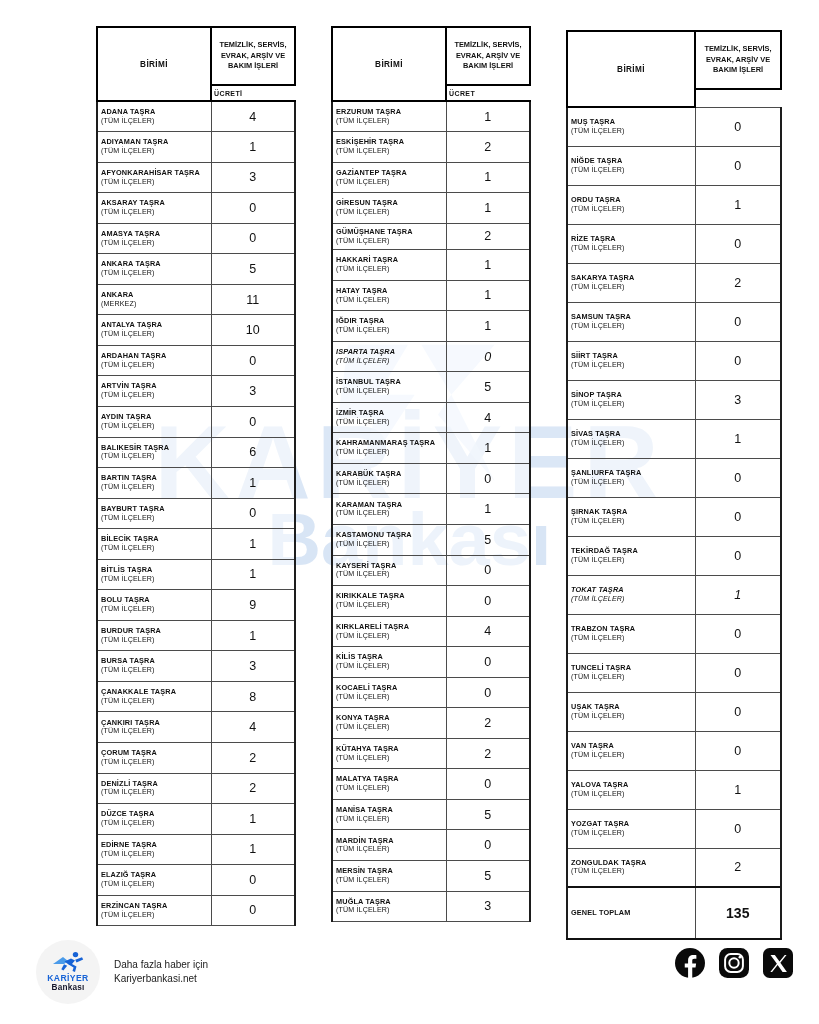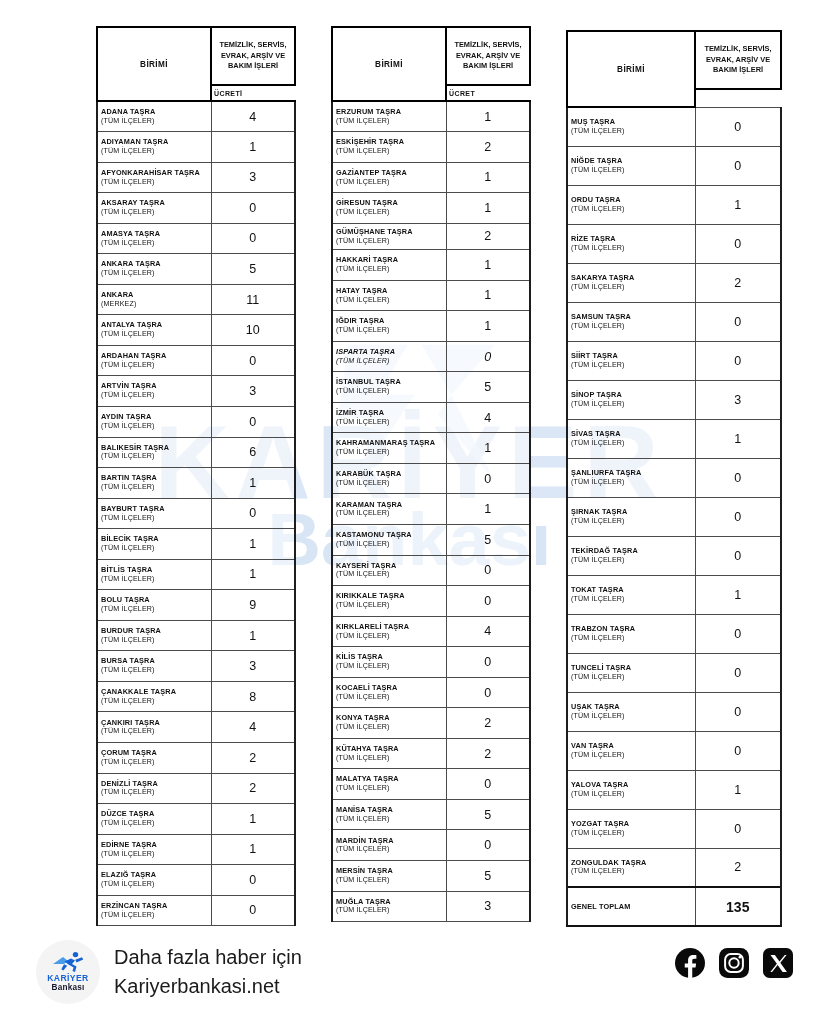--- a/index.html
+++ b/index.html
@@ -167,21 +167,21 @@
   #logo-badge .runner { margin-bottom: 1px; }
   #logo-badge .l1 {
     font-size: 8.6px; font-weight: bold; color: #1763d6;
     letter-spacing: .4px; line-height: 1;
   }
   #logo-badge .l2 {
     font-size: 8.2px; font-weight: bold; color: #15172b;
     letter-spacing: .2px; line-height: 1.15;
   }
   #footer-text {
-    font-size: 20px;
+    font-size: 10px;
     line-height: 1.45;
     color: #1b1b1b;
   }
   #socials {
     position: absolute;
     right: 26px; top: 10px;
     display: flex;
     gap: 14px;
     align-items: center;
   }
@@ -710,21 +710,21 @@
           </td>
           <td class="val">0</td>
         </tr>
         <tr style="height: 39px;">
           <td class="name">
             <span class="n1">TEKİRDAĞ TAŞRA</span>
             <span class="n2">(TÜM İLÇELER)</span>
           </td>
           <td class="val">0</td>
         </tr>
-        <tr style="height: 39px;">
+        <tr style="height: 39px; font-style: italic;">
           <td class="name">
             <span class="n1">TOKAT TAŞRA</span>
             <span class="n2">(TÜM İLÇELER)</span>
           </td>
           <td class="val">1</td>
         </tr>
         <tr style="height: 39px;">
           <td class="name">
             <span class="n1">TRABZON TAŞRA</span>
             <span class="n2">(TÜM İLÇELER)</span>
@@ -766,21 +766,21 @@
           </td>
           <td class="val">0</td>
         </tr>
         <tr style="height: 39px;">
           <td class="name">
             <span class="n1">ZONGULDAK TAŞRA</span>
             <span class="n2">(TÜM İLÇELER)</span>
           </td>
           <td class="val">2</td>
         </tr>
-        <tr class="total" style="height: 39px; margin-top: 42px;">
+        <tr class="total" style="height: 52px; margin-top: 42px;">
           <td class="name">
             <span class="n1">GENEL TOPLAM</span>
           </td>
           <td class="val">135</td>
         </tr>
       </tbody>
   </table>
 
 </div>
 

